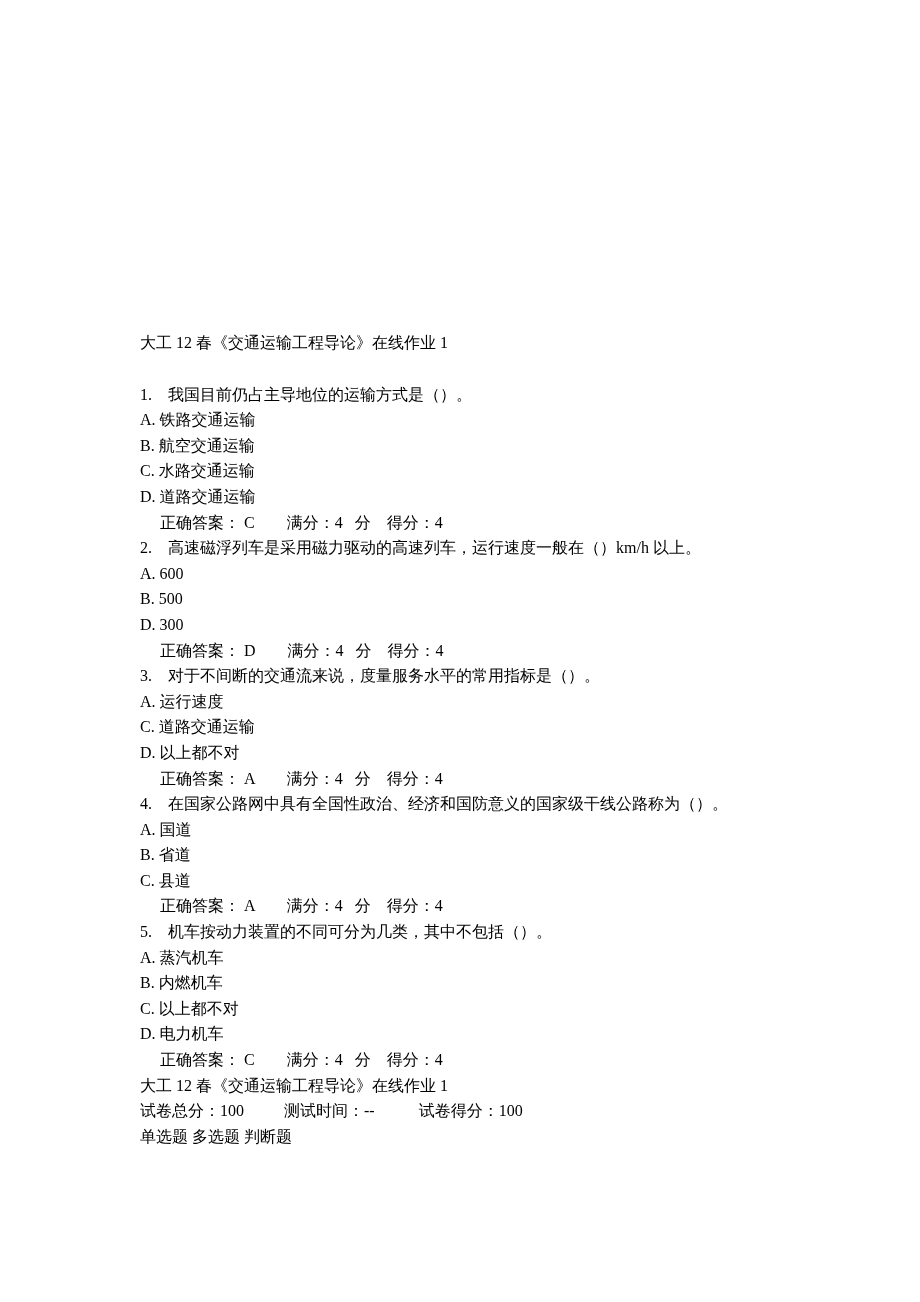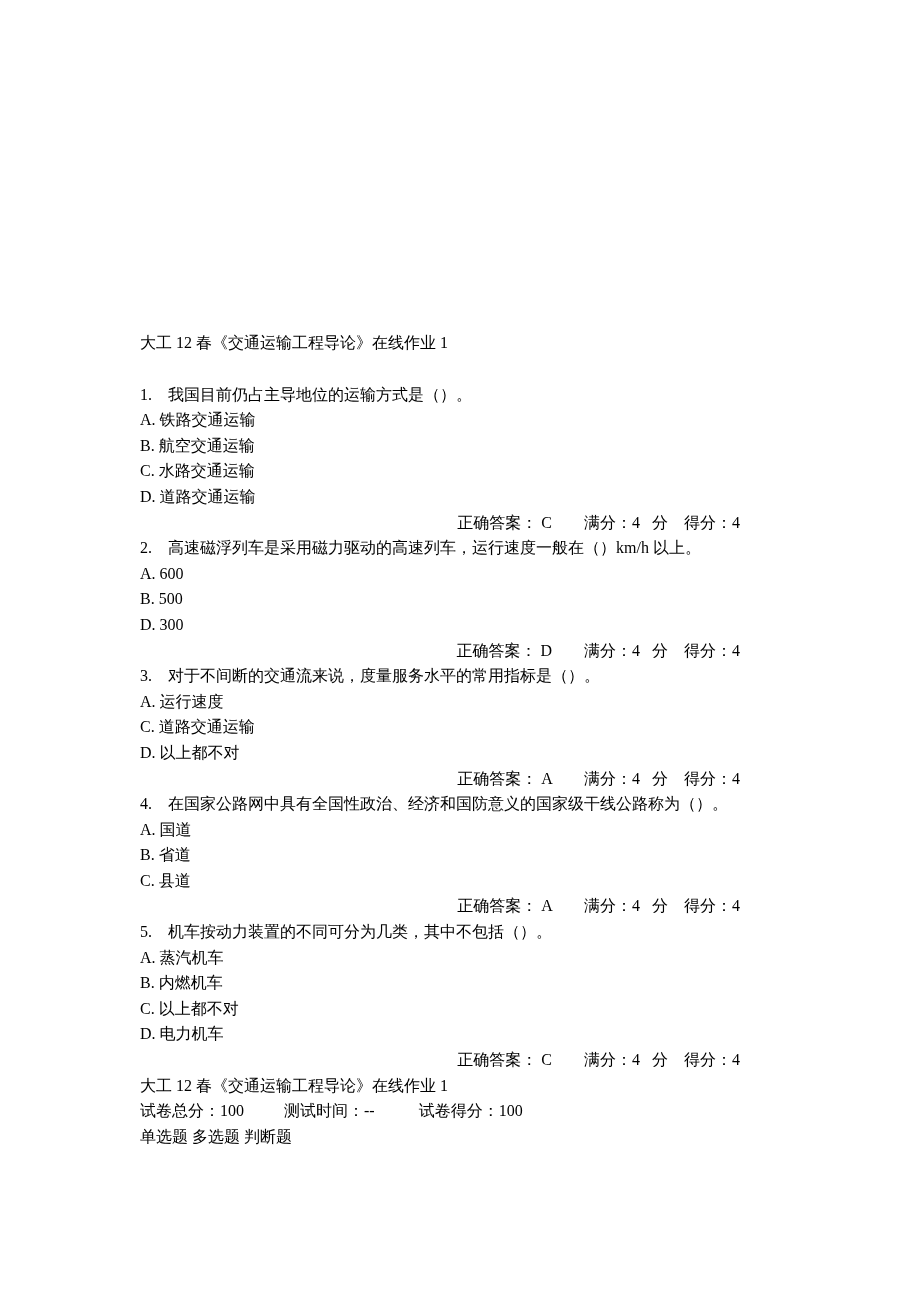--- a/index.html
+++ b/index.html
@@ -21,21 +21,20 @@
   .title {
     margin-bottom: 26px;
   }
   .question-stem {
     white-space: pre;
   }
   .line {
   }
   .answer-line {
     white-space: pre;
-    text-align: right;
   }
   .footer-line {
     white-space: pre;
   }
   .q-types span {
     margin-right: 0;
   }
 </style>
 </head>
 <body>

